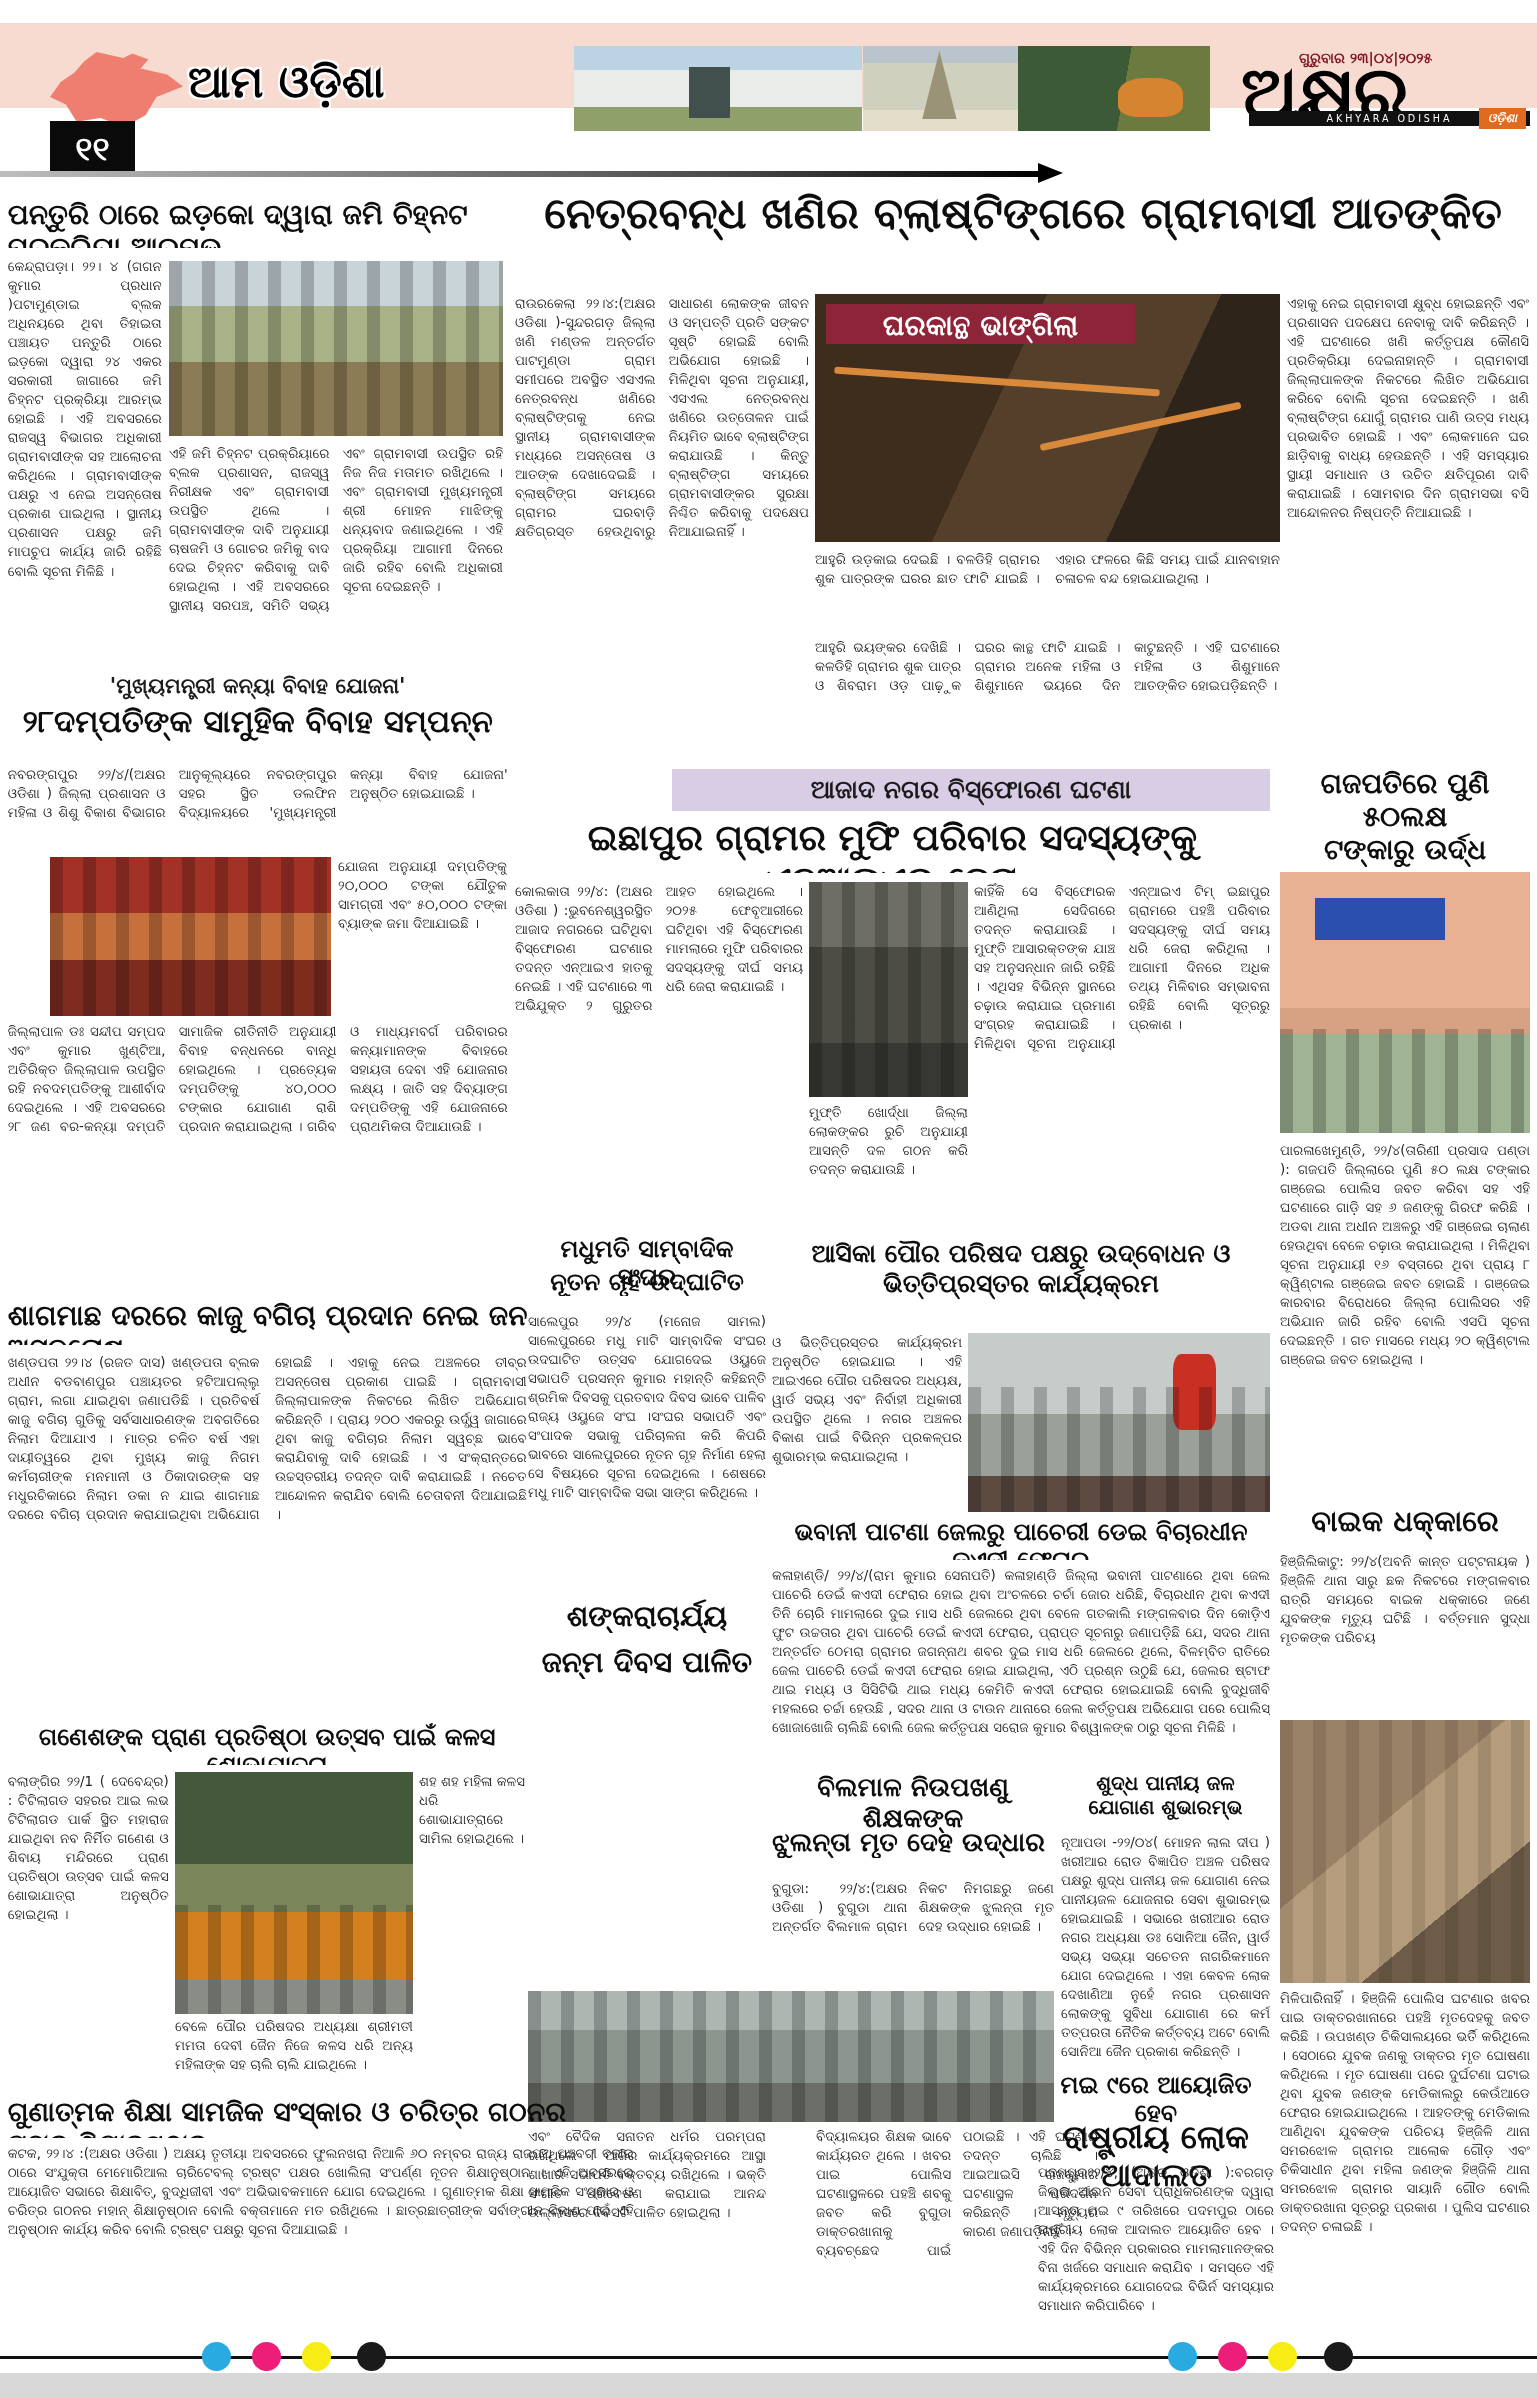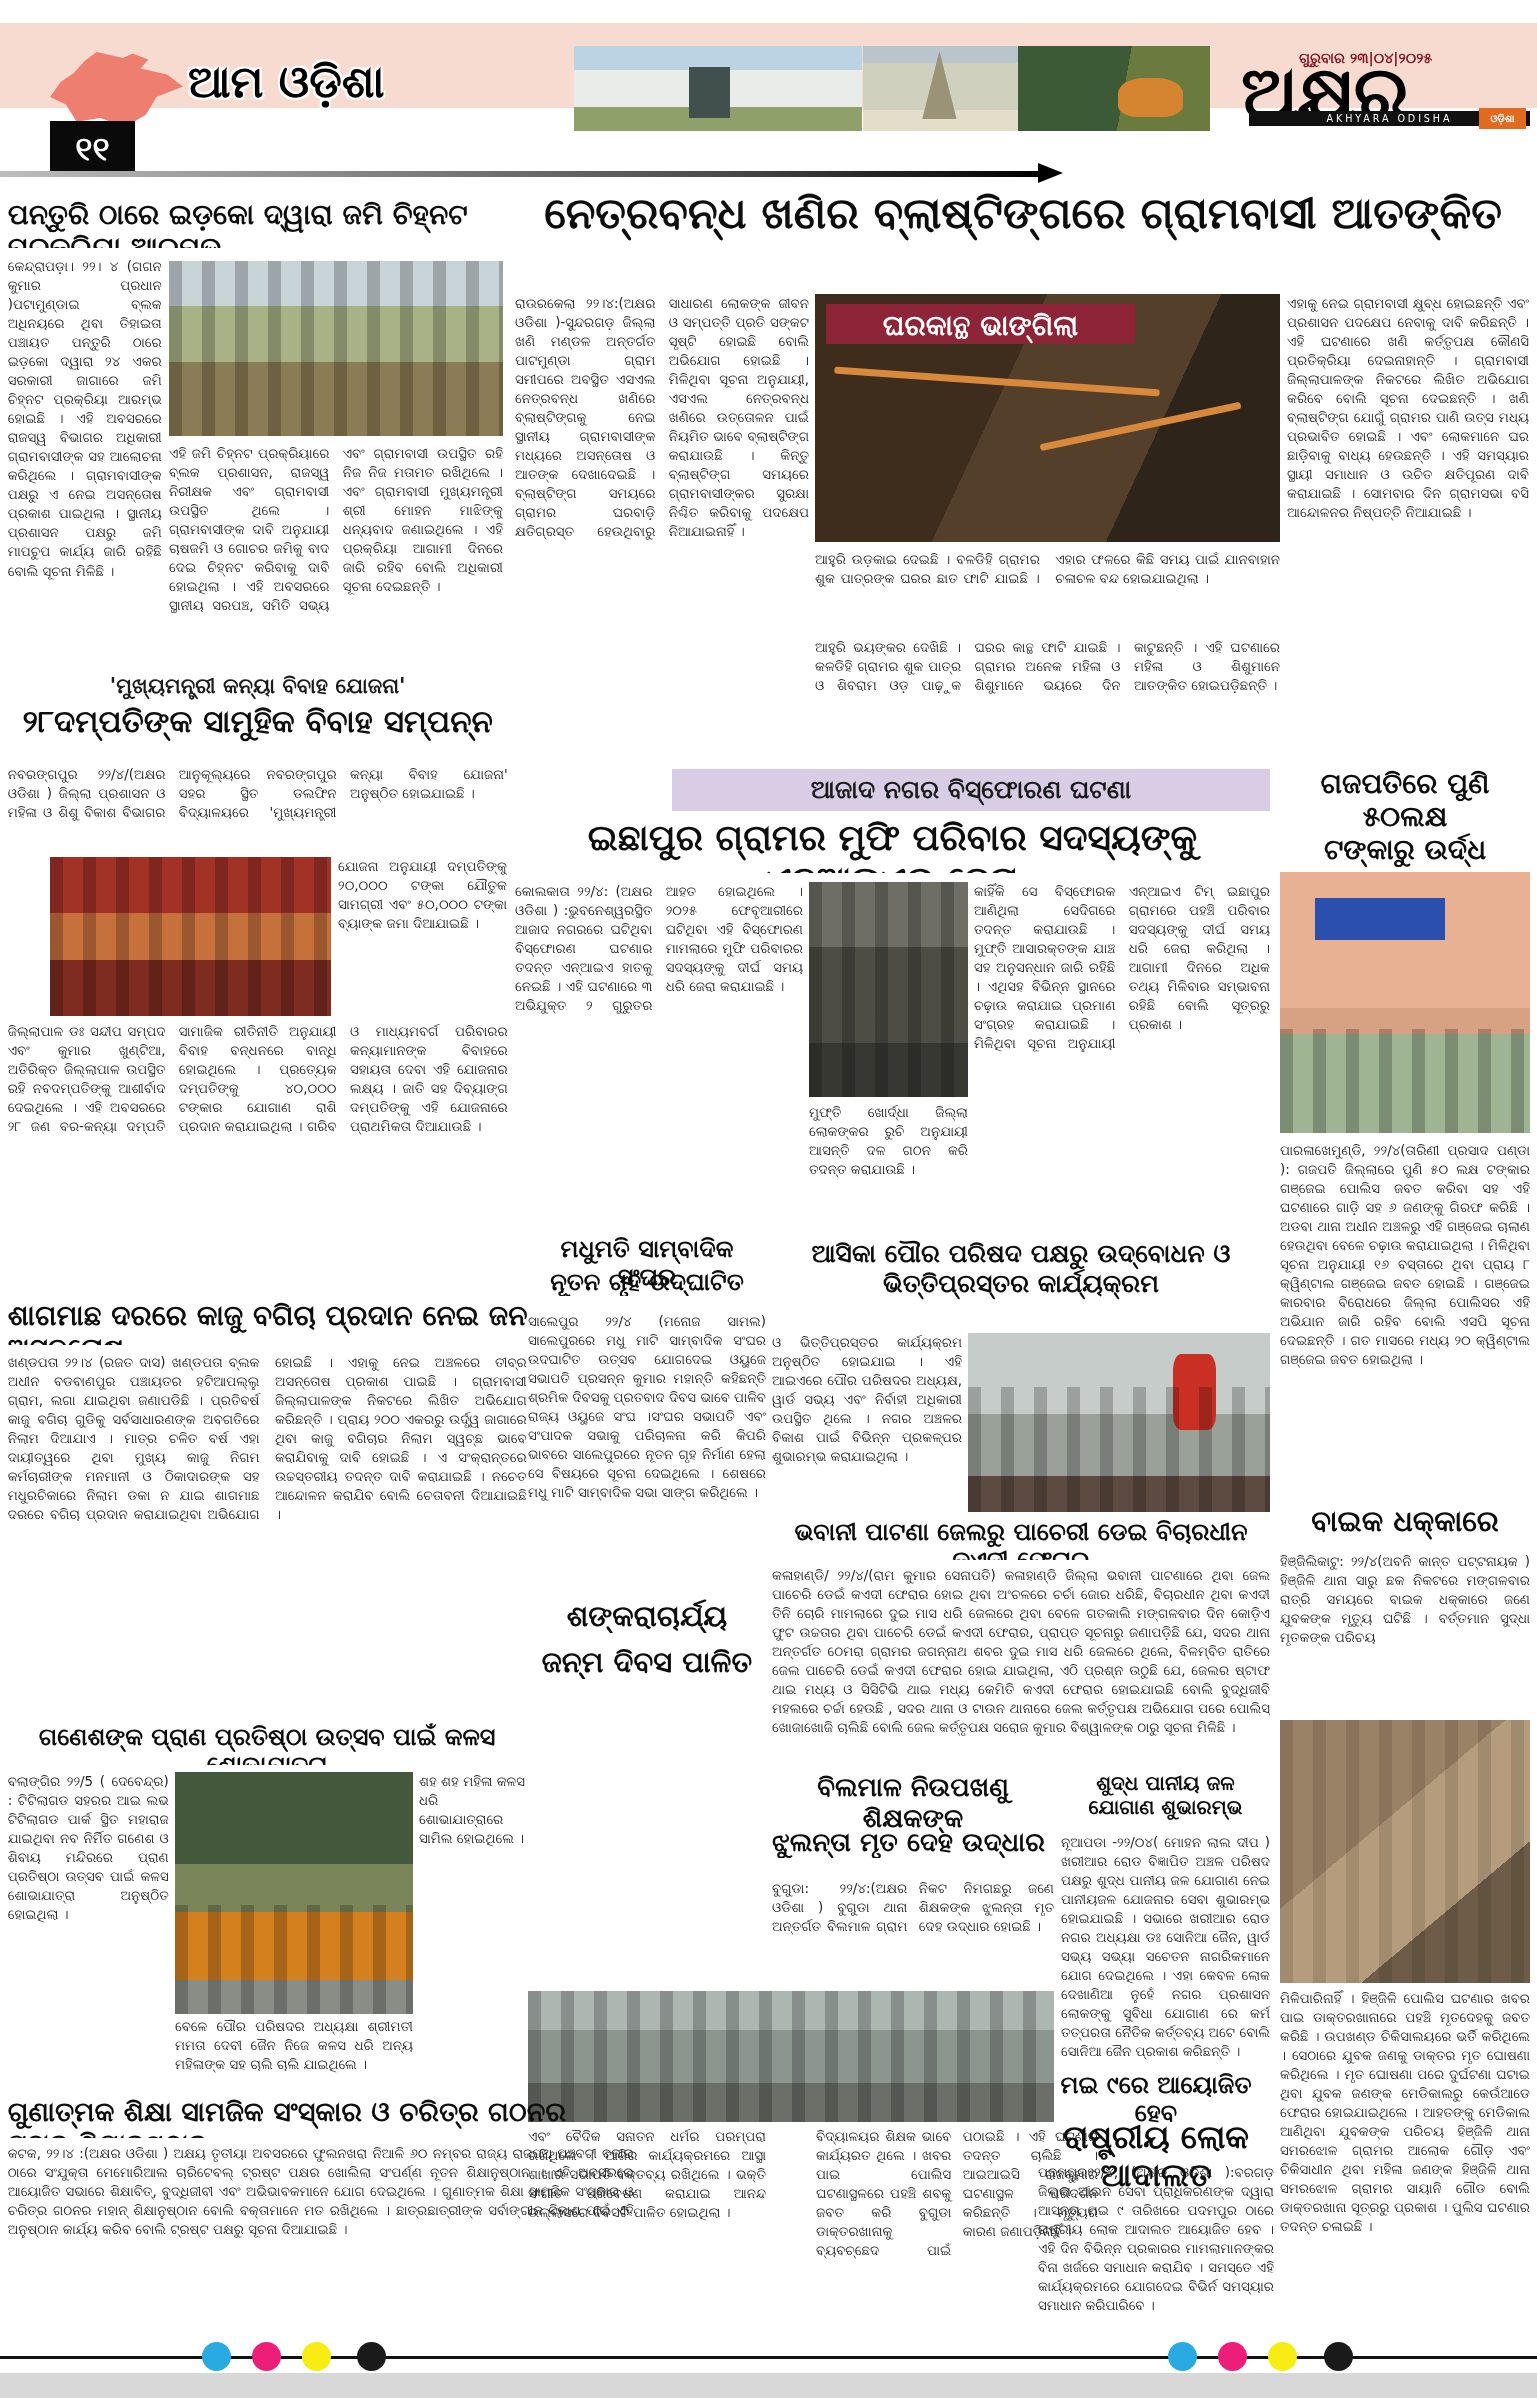--- a/index.html
+++ b/index.html
@@ -22,21 +22,21 @@
   #banner-temple{left:863px;top:23px;width:156px;height:85px;
     background:linear-gradient(180deg,#b9c4cc 0 20%,#cfd0bd 20% 75%,#e4ddc9 75% 100%);}
   #banner-temple:before{content:"";position:absolute;left:38%;top:6%;width:22%;height:80%;background:#9b9377;clip-path:polygon(50% 0,100% 100%,0 100%);}
   #banner-tiger{left:1018px;top:23px;width:192px;height:85px;
     background:linear-gradient(100deg,#3c5a35 0 55%,#6b7a3e 55% 100%);}
   #banner-tiger:before{content:"";position:absolute;left:52%;top:38%;width:34%;height:46%;background:#d5852f;border-radius:40% 40% 30% 30%;}
   #issue-date{left:1299px;top:27px;width:231px;font-size:14.4px;font-weight:700;color:#7e1420;}
   #masthead{left:1241px;top:35px;width:288px;font-size:73px;font-weight:900;color:#000;letter-spacing:-1.9px;line-height:.95;}
   #masthead-sub{left:1249px;top:111px;width:281px;height:15.4px;background:#111;color:#fff;font-size:9.6px;
     letter-spacing:2.9px;text-align:center;line-height:15.4px;}
-  #masthead-tag{left:1479px;top:108px;width:47px;height:21px;background:#e06a1f;color:#fff;font-size:10px;text-align:center;line-height:21px;font-weight:700;}
+  #masthead-tag{left:1479px;top:108px;width:47px;height:21px;background:#e06a1f;color:#fff;font-size:12px;text-align:center;line-height:21px;font-weight:700;font-style:italic;}
   #pageno-box{left:50px;top:121px;width:85px;height:56px;background:#0a0a0a;}
   #pageno{width:100%;text-align:center;color:#fff;font-size:33px;font-weight:700;line-height:56px;}
   #top-rule{left:0;top:171px;width:1038px;height:5.8px;background:linear-gradient(90deg,#bdbdbd,#4a4a4a 70%,#000);}
   #top-rule-arrow{left:1038px;top:163px;width:0;height:0;border-left:25px solid #000;border-top:10.6px solid transparent;border-bottom:10.6px solid transparent;}
   
   #artA-hl{left:7.7px;top:198px;width:500px;height:50px;font-size:28px;}
   #artA-b1{left:7.7px;top:257px;width:154px;height:407px;}
   #artA-photo{left:169px;top:261px;width:334px;height:175px;
     background:linear-gradient(180deg,#c9d4d9 0 26%,#a9b287 26% 58%,#8c7c55 58% 100%);}
   #artA-b2{left:169px;top:444px;width:334px;height:221px;column-count:2;column-gap:13.4px;}
@@ -236,21 +236,21 @@
   <div class="abs body" id="artM-b">ପଦମପୁର୨୨/୪, (ଅକ୍ଷର ଓଡିଶା ):ବରଗଡ଼ ଜିଲ୍ଲା ଆଇନ ସେବା ପ୍ରାଧିକରଣଙ୍କ ଦ୍ୱାରା ଆସନ୍ତା ମଇ ୯ ତାରିଖରେ ପଦମପୁର ଠାରେ ରାଷ୍ଟ୍ରୀୟ ଲୋକ ଆଦାଲତ ଆୟୋଜିତ ହେବ । ଏହି ଦିନ ବିଭିନ୍ନ ପ୍ରକାରର ମାମଲାମାନଙ୍କର ବିନା ଖର୍ଜରେ ସମାଧାନ କରାଯିବ ।  ସମସ୍ତେ ଏହି କାର୍ଯ୍ୟକ୍ରମରେ ଯୋଗଦେଇ ବିଭିର୍ନ ସମସ୍ୟାର ସମାଧାନ କରିପାରିବେ  ।</div>
 
   <div class="abs hl" id="artN-hl">ବାଇକ ଧକ୍କାରେ ଜଣେ ମୃତ</div>
   <div class="abs body" id="artN-b1">ହିଞ୍ଜିଲିକାଟୁ: ୨୨/୪(ଅବନି କାନ୍ତ ପଟ୍ଟନାୟକ ) ହିଞ୍ଜିଳି ଥାନା ସାରୁ ଛକ ନିକଟରେ ମଙ୍ଗଳବାର ରାତ୍ରି ସମୟରେ ବାଇକ ଧକ୍କାରେ ଜଣେ ଯୁବକଙ୍କ ମୃତ୍ୟୁ ଘଟିଛି । ବର୍ତ୍ତମାନ ସୁଦ୍ଧା ମୃତକଙ୍କ ପରିଚୟ</div>
   <div class="abs photo" id="artN-photo">
       <div class="pstripe" style="opacity:.5;"></div>
     </div>
   <div class="abs body" id="artN-b2">ମିଳିପାରିନାହିଁ । ହିଞ୍ଜିଳି ପୋଲିସ ଘଟଣାର ଖବର ପାଇ ଡାକ୍ତରଖାନାରେ ପହଞ୍ଚି ମୃତଦେହକୁ ଜବତ କରିଛି । ଉପଖଣ୍ଡ ଚିକିସାଲୟରେ ଭର୍ତି କରିଥିଲେ । ସେଠାରେ ଯୁବକ ଜଣକୁ ଡାକ୍ତର ମୃତ ଘୋଷଣା କରିଥିଲେ । ମୃତ ଘୋଷଣା ପରେ ଦୁର୍ଘଟଣା ଘଟାଇ ଥିବା ଯୁବକ ଜଣଙ୍କ ମେଡିକାଲରୁ କେଉଁଆଡେ ଫେରାର ହୋଇଯାଇଥିଲେ । ଆହତଙ୍କୁ ମେଡିକାଲ ଆଣିଥିବା ଯୁବକଙ୍କ ପରିଚୟ ହିଞ୍ଜିଳି ଥାନା ସମରଝୋଳ ଗ୍ରାମର ଆଲୋକ ଗୌଡ଼ ଏବଂ ଚିକିସାଧୀନ ଥିବା ମହିଳା ଜଣଙ୍କ ହିଞ୍ଜିଳି ଥାନା ସମରଝୋଳ ଗ୍ରାମର ସାୟାନି ଗୌଡ ବୋଲି ଡାକ୍ତରଖାନା ସୂତ୍ରରୁ ପ୍ରକାଶ । ପୁଲିସ ଘଟଣାର ତଦନ୍ତ ଚଳାଇଛି ।</div>
 
   <div class="abs hl" id="artO-hl">ଗଣେଶଙ୍କ ପ୍ରାଣ ପ୍ରତିଷ୍ଠା ଉତ୍ସବ ପାଇଁ କଳସ ଶୋଭାଯାତ୍ରା</div>
-  <div class="abs body" id="artO-b1">ବଲାଙ୍ଗିର ୨୨/5 ( ଦେବେନ୍ଦ୍ର) : ଟିଟିଲାଗଡ ସହରର ଆଇ ଲଭ ଟିଟିଲାଗଡ ପାର୍କ ସ୍ଥିତ ମହାରାଜ ଯାଇଥିବା ନବ ନିର୍ମିତ ଗଣେଶ ଓ ଶିବାୟ ମନ୍ଦିରରେ ପ୍ରାଣ ପ୍ରତିଷ୍ଠା ଉତ୍ସବ ପାଇଁ କଳସ ଶୋଭାଯାତ୍ରା ଅନୁଷ୍ଠିତ ହୋଇଥିଲା ।</div>
+  <div class="abs body" id="artO-b1">ବଲାଙ୍ଗିର ୨୨/1 ( ଦେବେନ୍ଦ୍ର) : ଟିଟିଲାଗଡ ସହରର ଆଇ ଲଭ ଟିଟିଲାଗଡ ପାର୍କ ସ୍ଥିତ ମହାରାଜ ଯାଇଥିବା ନବ ନିର୍ମିତ ଗଣେଶ ଓ ଶିବାୟ ମନ୍ଦିରରେ ପ୍ରାଣ ପ୍ରତିଷ୍ଠା ଉତ୍ସବ ପାଇଁ କଳସ ଶୋଭାଯାତ୍ରା ଅନୁଷ୍ଠିତ ହୋଇଥିଲା ।</div>
   <div class="abs photo" id="artO-photo">
       <div class="pstripe" style="top:55%;"></div>
     </div>
   <div class="abs body" id="artO-b2">ଶହ ଶହ ମହିଳା କଳସ ଧରି ଶୋଭାଯାତ୍ରାରେ ସାମିଲ ହୋଇଥିଲେ ।</div>
   <div class="abs body" id="artO-b3">ବେଳେ ପୌର ପରିଷଦର ଅଧ୍ୟକ୍ଷା ଶ୍ରୀମତୀ ମମତା ଦେବୀ ଜୈନ ନିଜେ କଳସ ଧରି ଅନ୍ୟ ମହିଳାଙ୍କ ସହ ଚାଲି ଚାଲି ଯାଇଥିଲେ ।</div>
 
   <div class="abs hl" id="artP-hl">ଗୁଣାତ୍ମକ ଶିକ୍ଷା ସାମଜିକ ସଂସ୍କାର ଓ ଚରିତ୍ର ଗଠନର ମହାନ୍ ଶିକ୍ଷାନୁଷ୍ଠାନ</div>
   <div class="abs body" id="artP-b">କଟକ, ୨୨।୪ :(ଅକ୍ଷର ଓଡିଶା ) ଅକ୍ଷୟ ତୃତୀୟା ଅବସରରେ ଫୁଲନଖରା ନିଆଳି ୬୦ ନମ୍ବର ରାଜ୍ୟ ରାଜପଥ ପଞ୍ଚବଟୀ ବଜାର ଠାରେ ସଂଯୁକ୍ତା ମେମୋରିଆଲ ଚାରିଟେବଲ୍ ଟ୍ରଷ୍ଟ ପକ୍ଷର ଖୋଲିଲା ସଂପର୍ଣ୍ଣ ନୂତନ ଶିକ୍ଷାନୁଷ୍ଠାନ । ଏହି ଅବସରରେ ଆୟୋଜିତ ସଭାରେ ଶିକ୍ଷାବିତ୍, ବୁଦ୍ଧିଜୀବୀ ଏବଂ ଅଭିଭାବକମାନେ ଯୋଗ ଦେଇଥିଲେ । ଗୁଣାତ୍ମକ ଶିକ୍ଷା ସାମଜିକ ସଂସ୍କାର ଓ ଚରିତ୍ର ଗଠନର ମହାନ୍ ଶିକ୍ଷାନୁଷ୍ଠାନ ବୋଲି ବକ୍ତାମାନେ ମତ ରଖିଥିଲେ । ଛାତ୍ରଛାତ୍ରୀଙ୍କ ସର୍ବାଙ୍ଗୀନ ବିକାଶ ପାଇଁ ଏହି ଅନୁଷ୍ଠାନ କାର୍ଯ୍ୟ କରିବ ବୋଲି ଟ୍ରଷ୍ଟ ପକ୍ଷରୁ ସୂଚନା ଦିଆଯାଇଛି ।</div>
 
   <div class="abs" id="footer-rule"></div>

